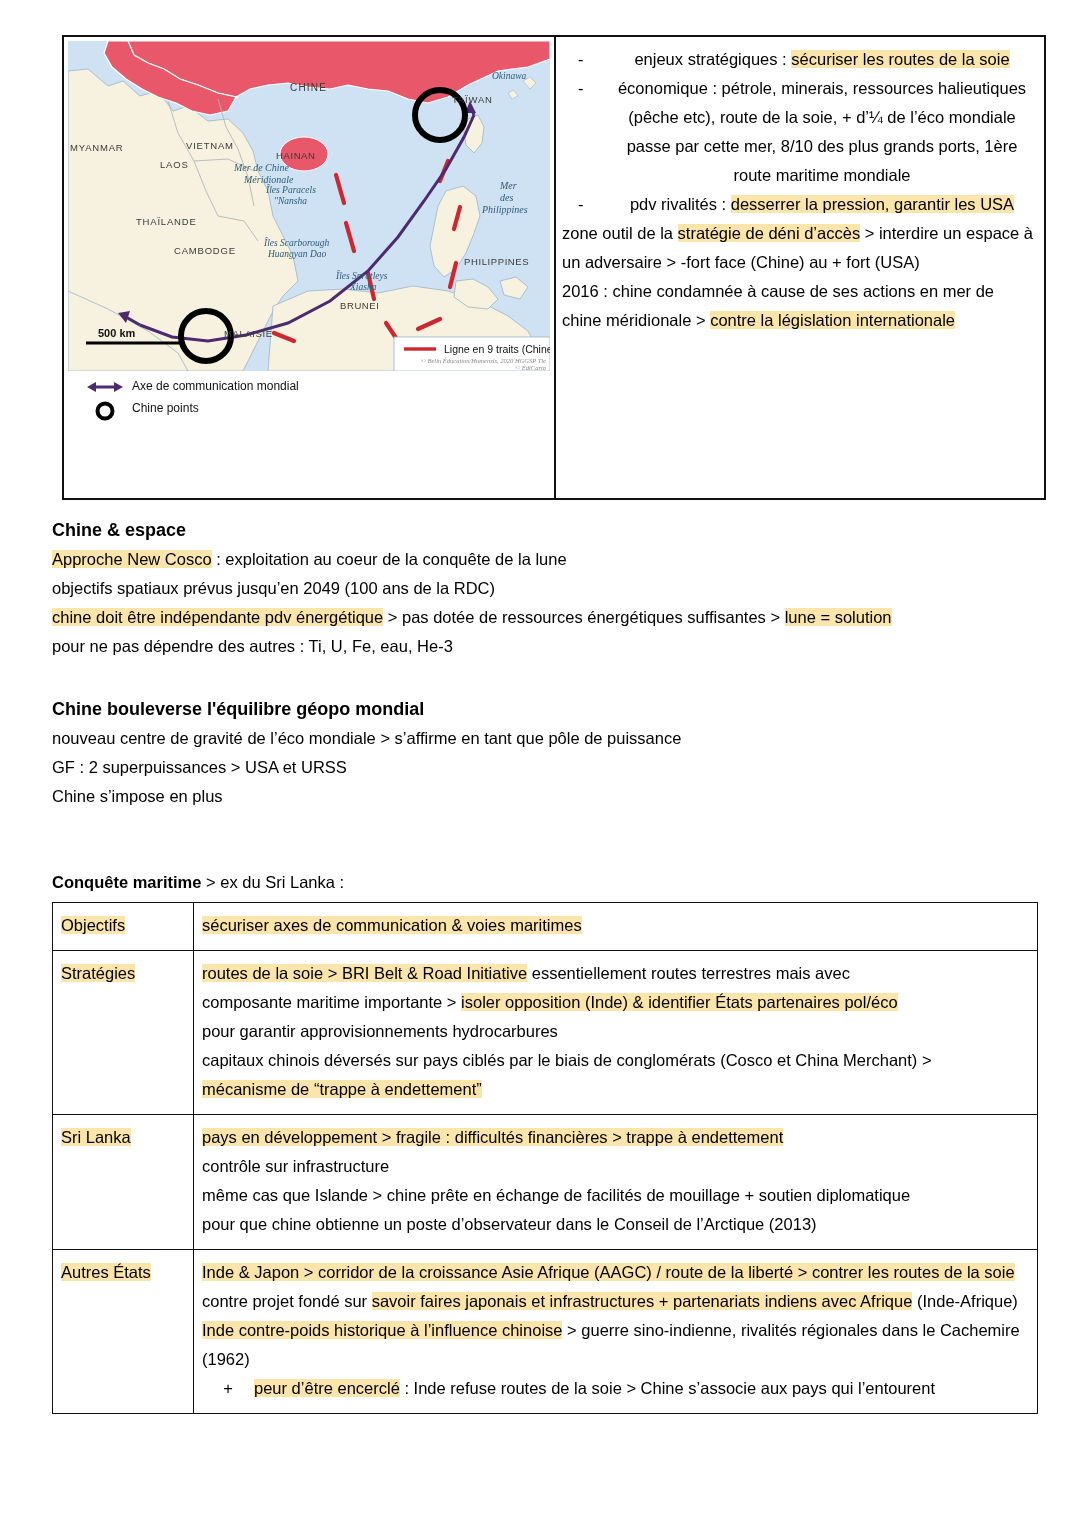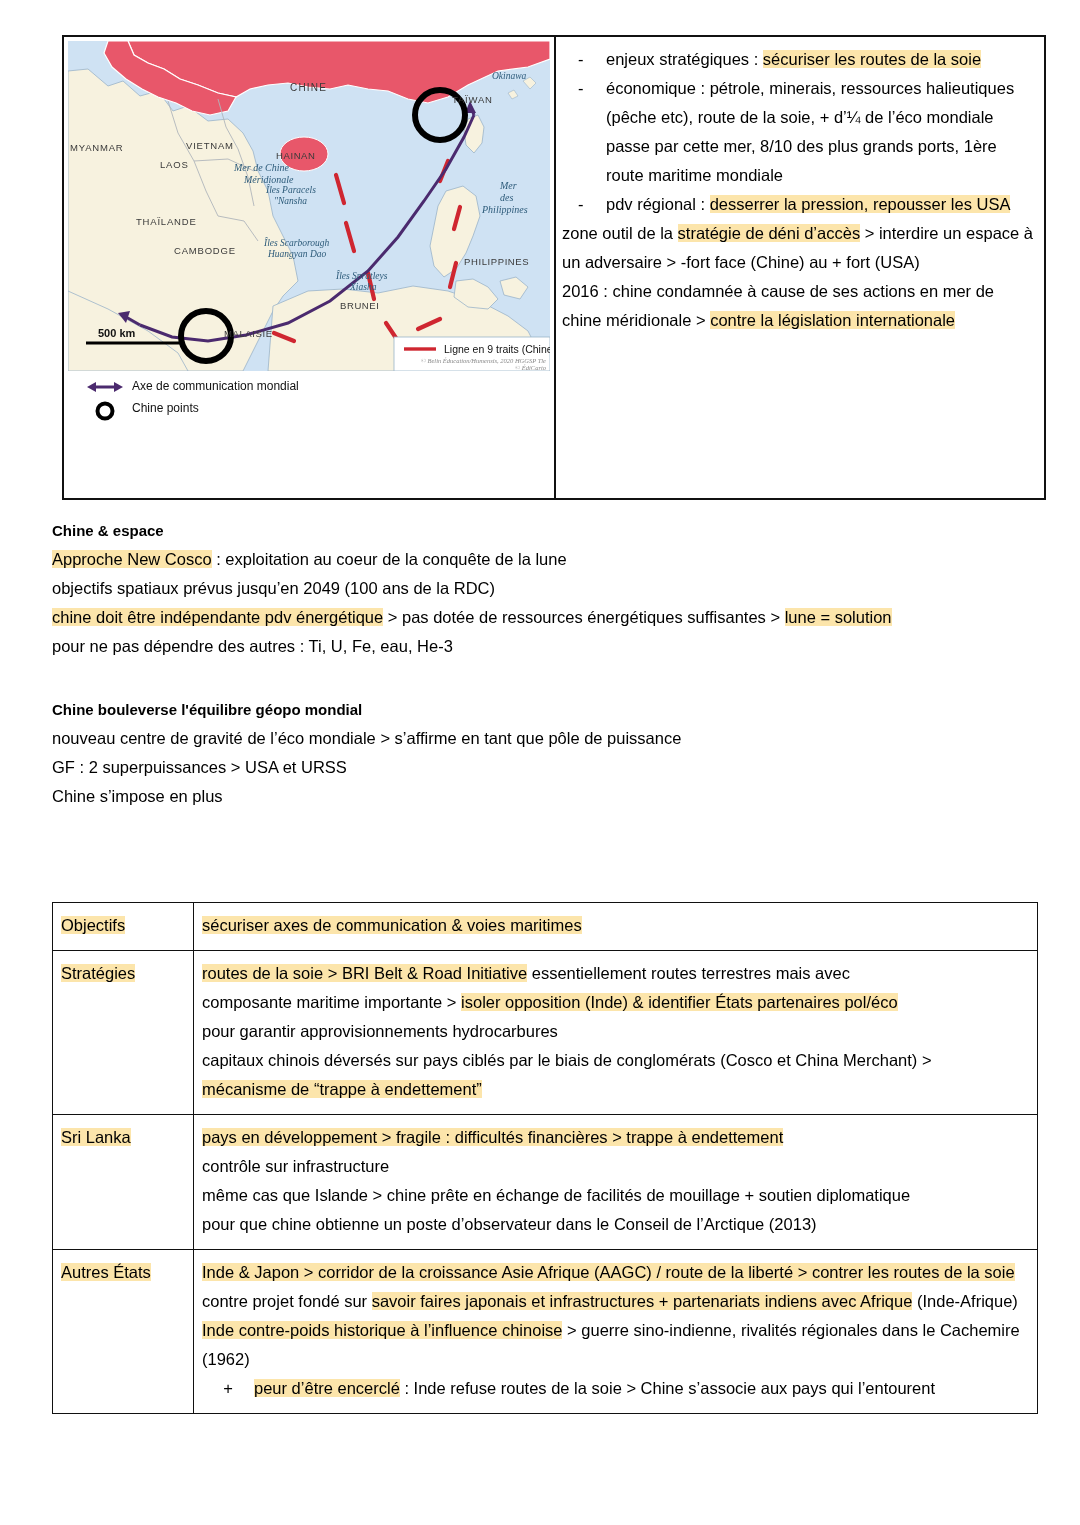--- a/index.html
+++ b/index.html
@@ -88,30 +88,30 @@
     font-size: 16.5px;
     line-height: 29px;
   }
   .bullet-dash {
     width: 44px;
     flex: 0 0 44px;
     text-align: left;
     padding-left: 16px;
     box-sizing: border-box;
   }
-  .bullet-text { flex: 1; }
+  .bullet-text { flex: 1; text-align: center; }
   .para { font-size: 16.5px; line-height: 29px; }
 
   
   .section {
     position: absolute;
     left: 52px;
     width: 990px;
   }
-  .h-sub { font-size: 15px; font-weight: bold; line-height: 29px; }
+  .h-sub { font-size: 18px; font-weight: bold; line-height: 29px; }
   .body-line { font-size: 16.5px; line-height: 29px; }
 
   
   .tbl {
     position: absolute;
     left: 52px;
     width: 986px;
     border-collapse: collapse;
     table-layout: fixed;
   }
@@ -262,21 +262,21 @@
         <div class="bullet-text"><span>enjeux stratégiques : </span><span class="hl">sécuriser les routes de la soie</span></div>
       </div>
 
       <div class="bullet-row">
         <div class="bullet-dash">-</div>
         <div class="bullet-text">économique : pétrole, minerais, ressources halieutiques (pêche etc), route de la soie, + d’¼ de l’éco mondiale passe par cette mer, 8/10 des plus grands ports, 1ère route maritime mondiale</div>
       </div>
 
       <div class="bullet-row">
         <div class="bullet-dash">-</div>
-        <div class="bullet-text"><span>pdv régional : </span><span class="hl">desserrer la pression, repousser les USA</span></div>
+        <div class="bullet-text"><span>pdv rivalités : </span><span class="hl">desserrer la pression, garantir les USA</span></div>
       </div>
 
       <div class="para"><span>zone outil de la </span><span class="hl">stratégie de déni d’accès</span><span> &gt; interdire un espace à un adversaire &gt; -fort face (Chine) au + fort (USA)</span></div>
 
       <div class="para"><span>2016 : chine condamnée à cause de ses actions en mer de chine méridionale &gt; </span><span class="hl">contre la législation internationale</span></div>
 
     </div>
   </div>
 
   <div class="section" style="top:516px;">
@@ -287,20 +287,23 @@
     <div class="body-line">pour ne pas dépendre des autres : Ti, U, Fe, eau, He-3</div>
   </div>
 
   <div class="section" style="top:695px;">
     <div class="h-sub">Chine bouleverse l'équilibre géopo mondial</div>
     <div class="body-line">nouveau centre de gravité de l’éco mondiale &gt; s’affirme en tant que pôle de puissance</div>
     <div class="body-line">GF : 2 superpuissances &gt; USA et URSS</div>
     <div class="body-line">Chine s’impose en plus</div>
   </div>
 
+  <div class="section" style="top:868px;">
+    <div class="body-line"><span class="bold">Conquête maritime</span><span> &gt; ex du Sri Lanka :</span></div>
+  </div>
 
   <table class="tbl" style="top:902px;">
     <tbody>
       <tr>
         <td class="key"><span class="hl">Objectifs</span></td>
         <td class="val">
           <div class="body-line"><span class="hl">sécuriser axes de communication &amp; voies maritimes</span></div>
         </td>
       </tr>
 

